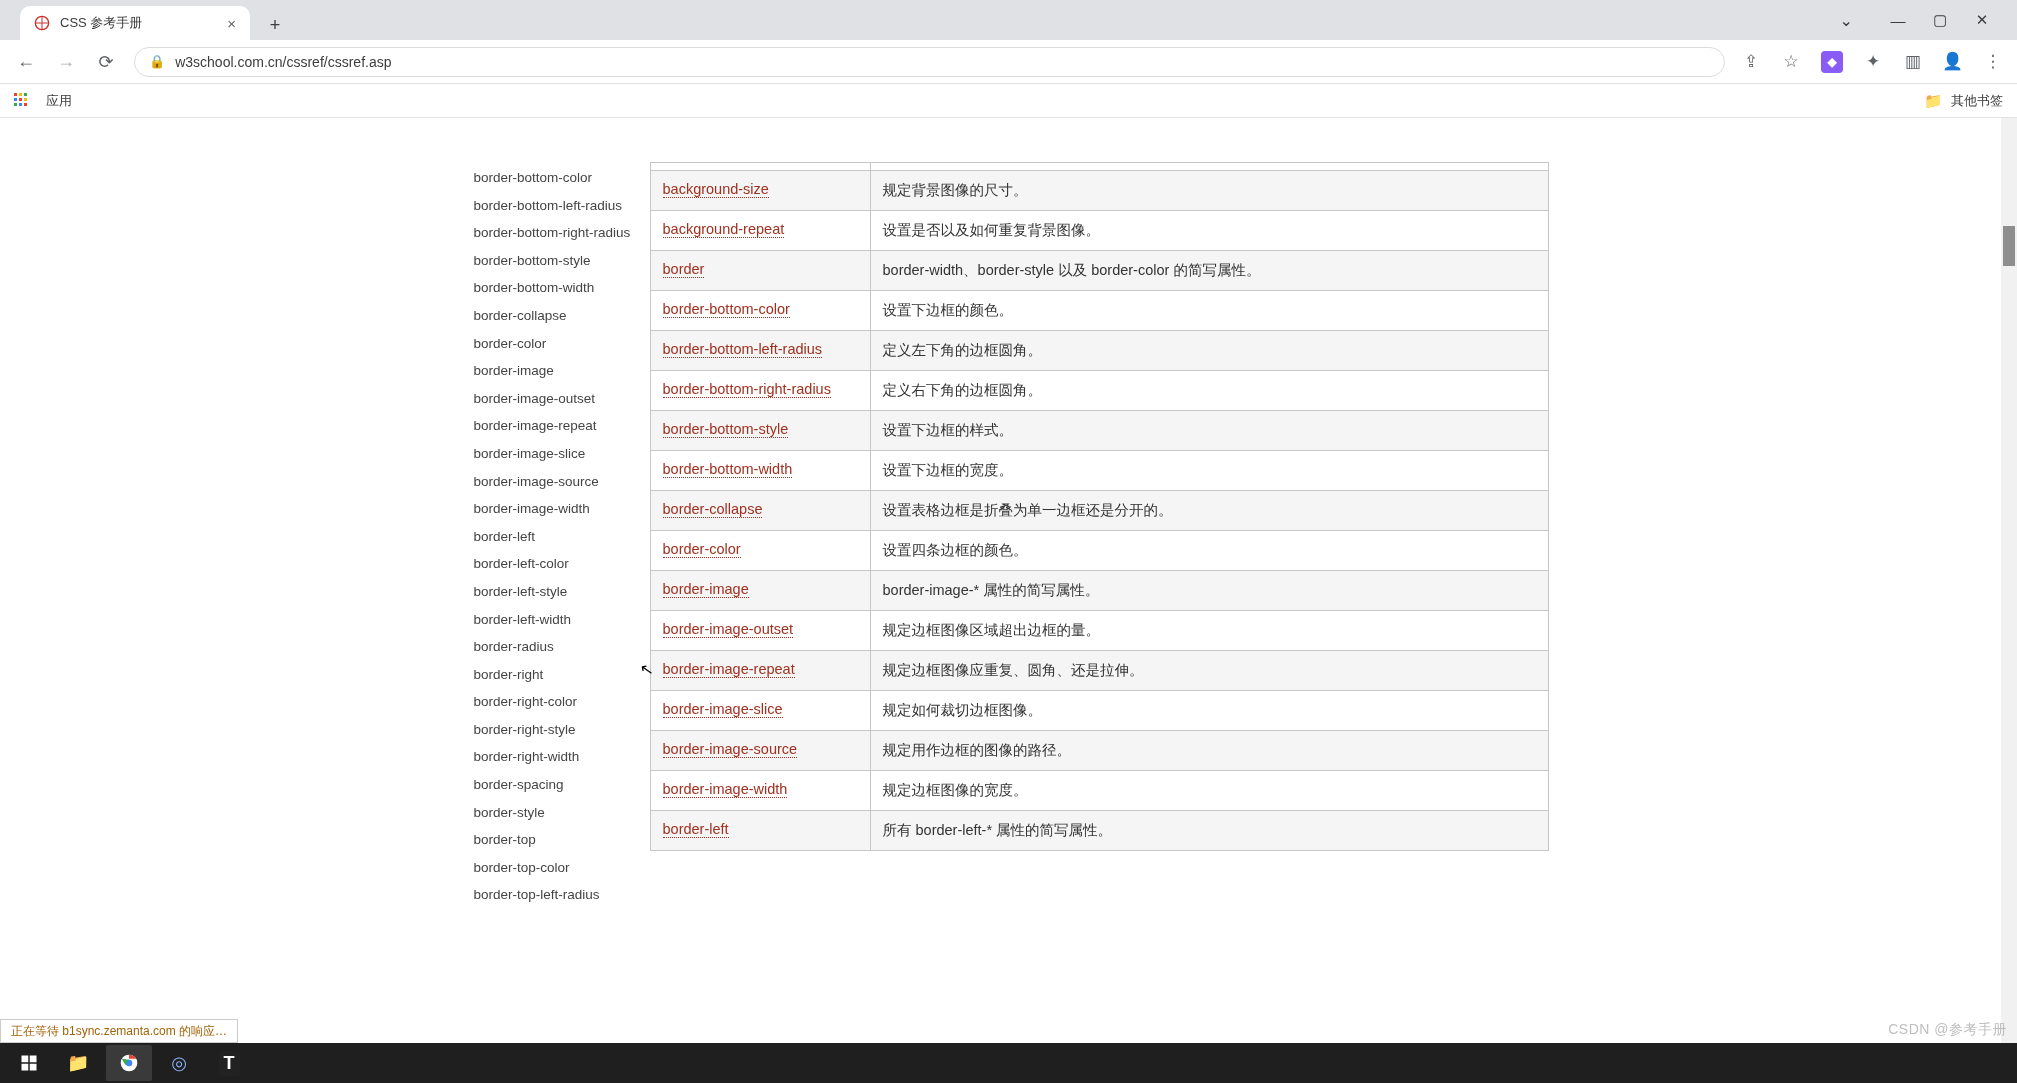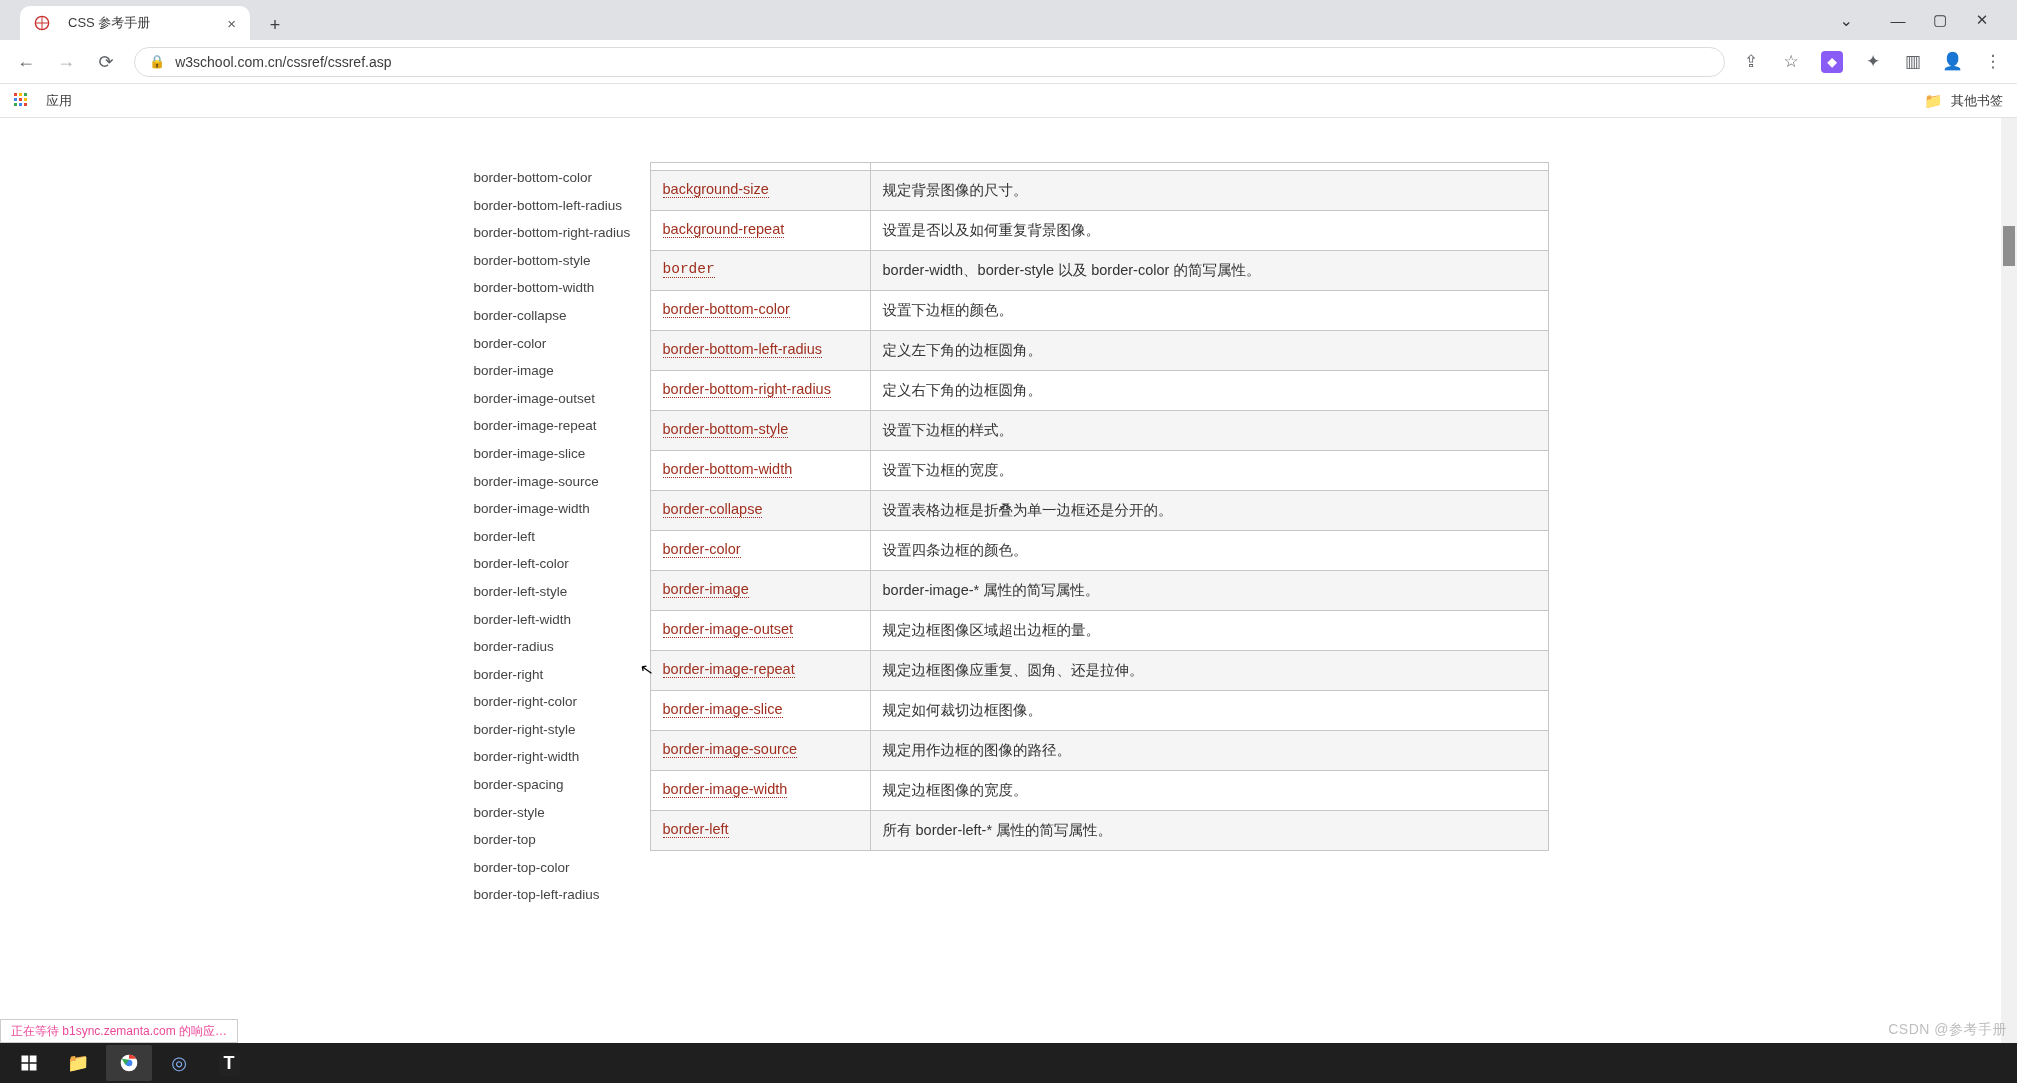--- a/index.html
+++ b/index.html
@@ -1,21 +1,21 @@
 <!DOCTYPE html>
 <html><head>
 <meta charset="utf-8">
 <style>
   * { margin: 0; padding: 0; box-sizing: border-box; }
   html, body { width: 100%; height: 100%; font-family: "Microsoft YaHei", Arial, sans-serif; background: #fff; overflow: hidden; }
   
   .window-controls { position: absolute; top: 0; right: 0; height: 40px; display: flex; align-items: center; gap: 28px; padding-right: 28px; }
   .window-controls .wc { width: 14px; height: 14px; display: flex; align-items: center; justify-content: center; color: #3c3c3c; font-size: 15px; }
   .tab-strip { height: 40px; background: #dfe1e5; display: flex; align-items: flex-end; padding-left: 20px; }
-  .tab { background: #fff; height: 34px; border-top-left-radius: 10px; border-top-right-radius: 10px; display: flex; align-items: center; padding: 0 14px; gap: 18px; min-width: 230px; font-size: 13px; color: #3c3c3c; }
+  .tab { background: #fff; height: 34px; border-top-left-radius: 10px; border-top-right-radius: 10px; display: flex; align-items: center; padding: 0 14px; gap: 10px; min-width: 230px; font-size: 13px; color: #3c3c3c; }
   .tab .favicon { width: 16px; height: 16px; color: #c9302c; }
   .tab .close { margin-left: auto; font-size: 15px; color: #5f6368; }
   .new-tab { width: 30px; height: 30px; display: flex; align-items: center; justify-content: center; font-size: 18px; color: #3c3c3c; margin-left: 10px; }
   .chevron-down { font-size: 16px; color: #3c3c3c; margin-right: 10px; }
 
   .addr-bar { height: 44px; background: #fff; border-bottom: 1px solid #e3e3e3; display: flex; align-items: center; padding: 0 14px; gap: 16px; }
   .nav-btn { width: 24px; height: 24px; display: flex; align-items: center; justify-content: center; color: #5f6368; font-size: 18px; }
   .nav-btn.disabled { color: #b0b0b0; }
   .omnibox { flex: 1; height: 30px; background: #fff; border: 1px solid #dadce0; border-radius: 15px; display: flex; align-items: center; padding: 0 14px; gap: 10px; font-size: 14px; color: #3c3c3c; }
   .omnibox .lock { color: #5f6368; font-size: 13px; }
@@ -45,21 +45,21 @@
   tr:nth-child(even) td { background: #f5f5f5; }
   td.prop a { color: #a03020; text-decoration: none; border-bottom: 1px dotted #a03020; }
   td.desc { color: #333; }
 
   .right-ad { width: 5px; height: 100%; }
 
   .scrollbar-v { position:absolute; top:118px; right:0; bottom:40px; width:16px; background:#f1f1f1; }
   .scrollbar-thumb { position:absolute; right:2px; width:12px; height:40px; top:108px; background:#8e8e8e; border-radius:0; }
 
   
-  .status-bar { position:absolute; bottom:40px; left:0; height:24px; background:#fff; border:1px solid #ccc; font-size:12px; color:#ec4899; padding:3px 10px; display:flex; align-items:center; z-index:5; }
+  .status-bar { position:absolute; bottom:40px; left:0; height:24px; background:#fff; border:1px solid #ccc; font-size:12px; color:#a16207; padding:3px 10px; display:flex; align-items:center; z-index:5; }
 
   
   .taskbar { position:absolute; bottom:0; left:0; right:0; height:40px; background:#1f1f1f; display:flex; align-items:center; padding:0 6px; gap:4px; }
   .task-item { width:46px; height:36px; display:flex; align-items:center; justify-content:center; border-radius:2px; }
   .task-item.active { background:#3a3a3a; }
   .task-item svg, .task-item span { color:#fff; font-size:18px; }
   .tray { margin-left:auto; display:flex; align-items:center; gap:10px; color:#fff; font-size:12px; padding-right:10px;}
   .watermark { position:absolute; right:10px; bottom:44px; font-size:14px; color:#aeaeae; opacity:.8; letter-spacing:0.5px; pointer-events:none;}
 
   .cursor { position:absolute; left:640px; top:660px; font-size:16px; color:#000; pointer-events:none; transform:rotate(-10deg); }
@@ -169,21 +169,21 @@
               </tr>
               <tr>
                 <td class="prop" style="width: 220px;"><a href="#">background-size</a></td>
                 <td class="desc">规定背景图像的尺寸。</td>
               </tr>
               <tr>
                 <td class="prop" style="width: 220px;"><a href="#">background-repeat</a></td>
                 <td class="desc">设置是否以及如何重复背景图像。</td>
               </tr>
               <tr>
-                <td class="prop" style="width: 220px; font-family: Liberation Mono, monospace;"><a href="#">border</a></td>
+                <td class="prop" style="width: 220px;"><a href="#">border</a></td>
                 <td class="desc">border-width、border-style 以及 border-color 的简写属性。</td>
               </tr>
               <tr>
                 <td class="prop" style="width: 220px;"><a href="#">border-bottom-color</a></td>
                 <td class="desc">设置下边框的颜色。</td>
               </tr>
               <tr>
                 <td class="prop" style="width: 220px;"><a href="#">border-bottom-left-radius</a></td>
                 <td class="desc">定义左下角的边框圆角。</td>
               </tr>

